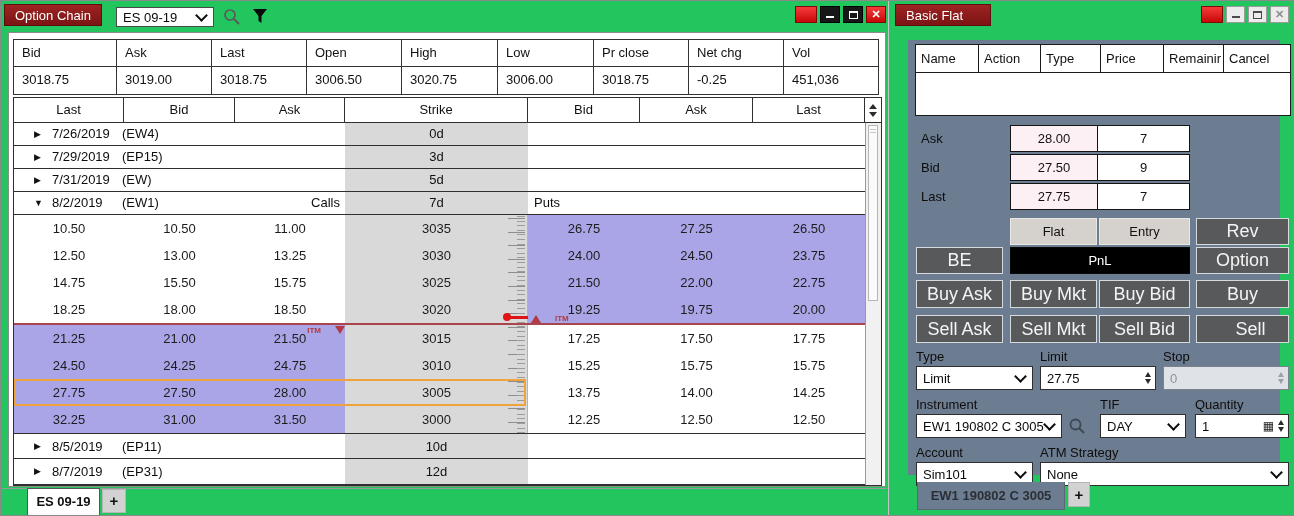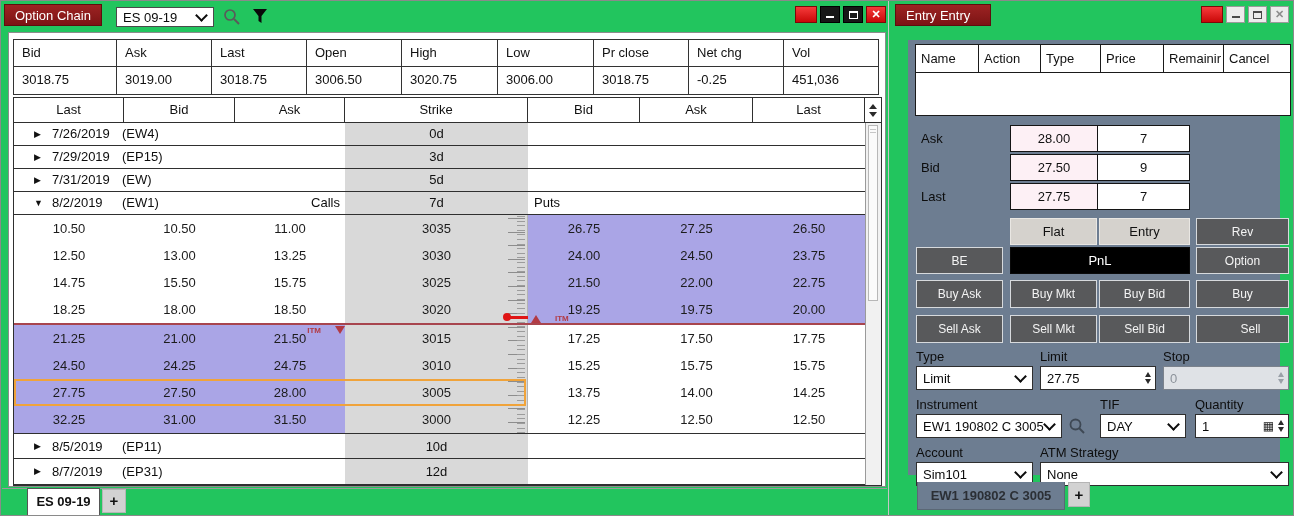--- a/index.html
+++ b/index.html
@@ -93,21 +93,21 @@
   .ohead span{box-sizing:border-box;border-right:1px solid #1a1a1a;padding-left:5px;line-height:27px;
               font-size:13px;color:#111;overflow:hidden;white-space:nowrap;}
   .ohead span:last-child{border-right:none;flex:1;}
   .o0{width:63px}.o1{width:62px}.o2{width:60px}.o3{width:63px}.o4{width:60px}
   .qtr{position:absolute;left:0;width:383px;height:27px;}
   .ql{position:absolute;left:13px;line-height:27px;font-size:13px;color:#0c0c0c;}
   .qp{position:absolute;left:102px;width:88px;height:27px;background:#fdf0f5;border:1px solid #141414;
       box-sizing:border-box;text-align:center;line-height:25px;font-size:13px;color:#111;}
   .qs{position:absolute;left:189px;width:93px;height:27px;background:#fff;border:1px solid #141414;
       box-sizing:border-box;text-align:center;line-height:25px;font-size:13px;color:#111;}
-  .dbtn{position:absolute;background:#58595b;border:1px solid #d7dadd;color:#f4f4f4;font-size:12px;
+  .dbtn{position:absolute;background:#58595b;border:1px solid #d7dadd;color:#f4f4f4;font-size:18px;
         display:flex;align-items:center;justify-content:center;box-sizing:border-box;cursor:default;}
   .lbtn{position:absolute;background:#d5d2cd;border:1px solid #e9e7e3;color:#111;font-size:13px;
         display:flex;align-items:center;justify-content:center;box-sizing:border-box;}
   .pnl{position:absolute;background:#000;border:1px solid #0a0a0a;color:#fff;font-size:13px;
        display:flex;align-items:center;justify-content:center;box-sizing:border-box;}
   .flabel{position:absolute;font-size:13px;color:#0d0d0d;}
   .field{position:absolute;height:24px;background:#fff;border:1px solid #2e2e2e;box-sizing:border-box;
          display:flex;align-items:center;font-size:13px;color:#0a0a0a;padding-left:6px;white-space:nowrap;}
   .sarr{margin-left:auto;margin-right:4px;display:flex;flex-direction:column;gap:2px;align-items:center;flex:0 0 auto;}
   .sarr .tri-up,.sarr .tri-dn{border-left-width:3.5px;border-right-width:3.5px;}
@@ -342,21 +342,21 @@
       </div>
     </div>
   </div>
 
   <div class="tabline"></div>
   <div class="tab-active" style="left:26px;top:487px;width:73px;height:27px;line-height:25px;">ES 09-19</div>
   <div class="tab-add" style="left:101px;top:488px;width:24px;height:24px;line-height:22px;">+</div>
 
   <div class="split" style="left:887px;"></div>
 
-  <div class="chip" style="left:894px;width:96px;">Entry Entry</div>
+  <div class="chip" style="left:894px;width:96px;">Basic Flat</div>
 
   <div class="wbtn red" style="left:1200px;width:22px;"></div>
   <div class="wbtn light" style="left:1225px;width:19px;">
       <i class="g-min"></i>
     </div>
   <div class="wbtn light" style="left:1247px;width:19px;">
       <i class="g-max"></i>
     </div>
   <div class="wbtn light" style="left:1269px;width:19px;">
       <span class="g-x">✕</span>

